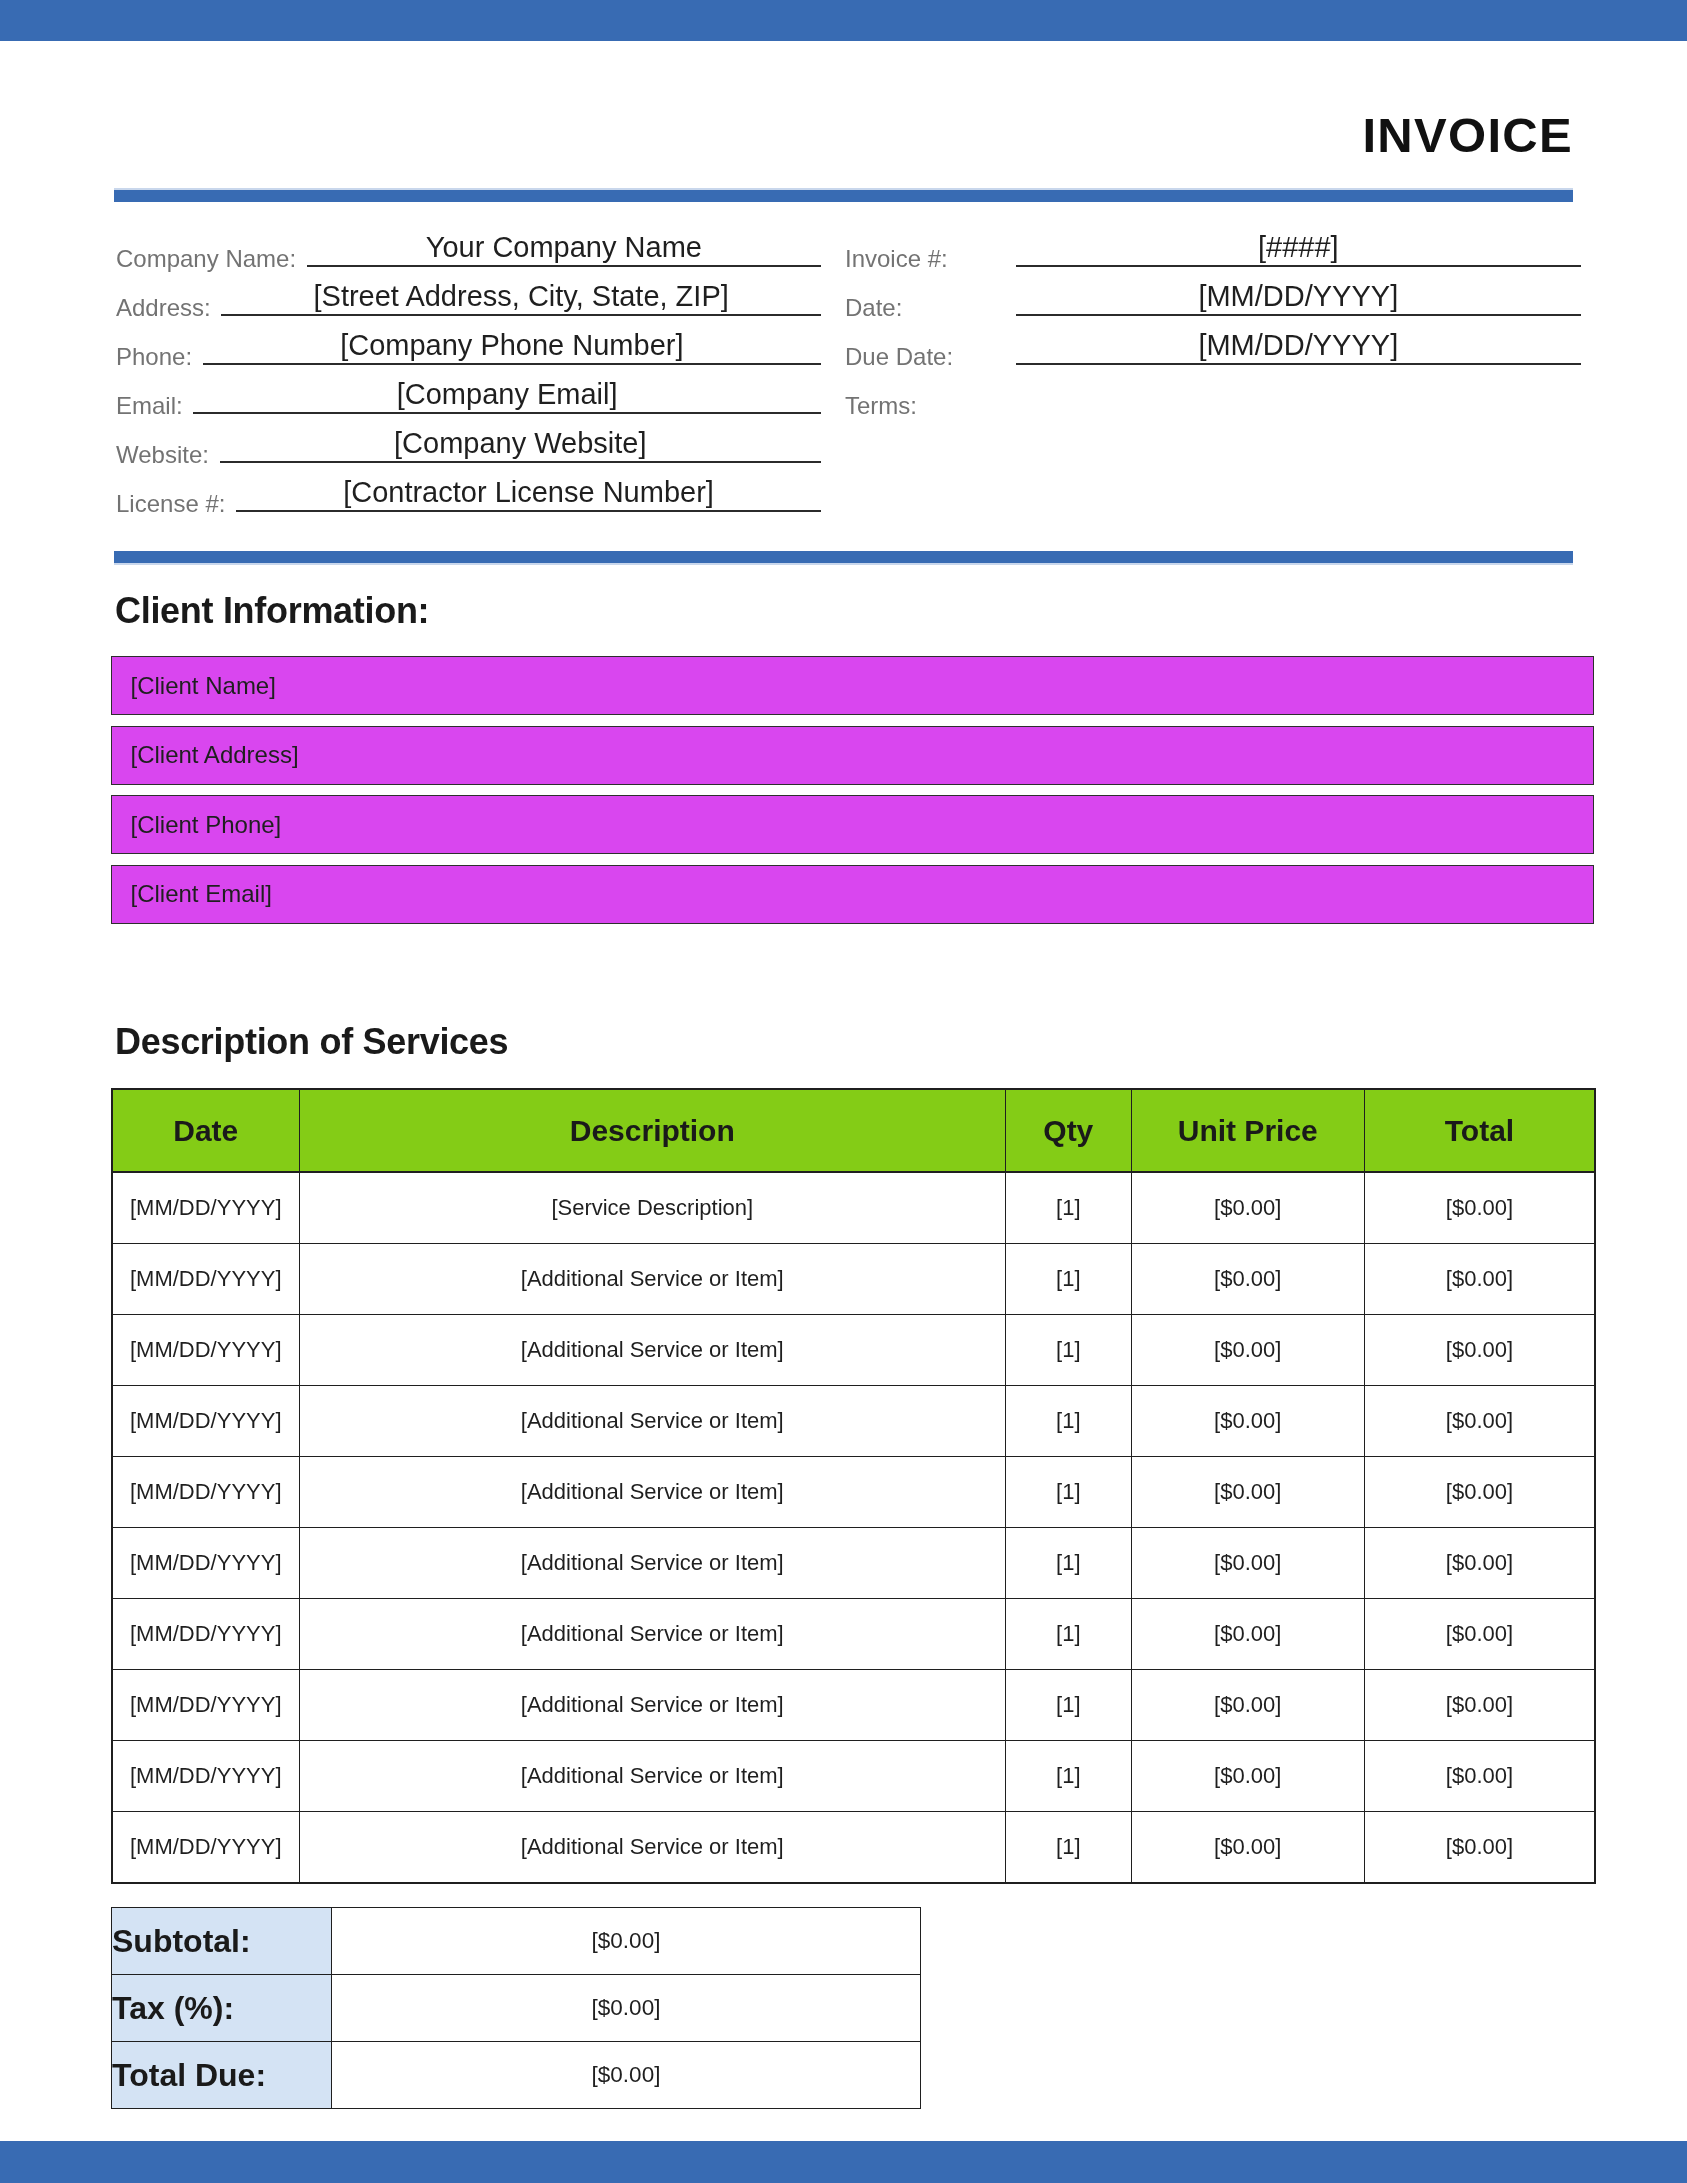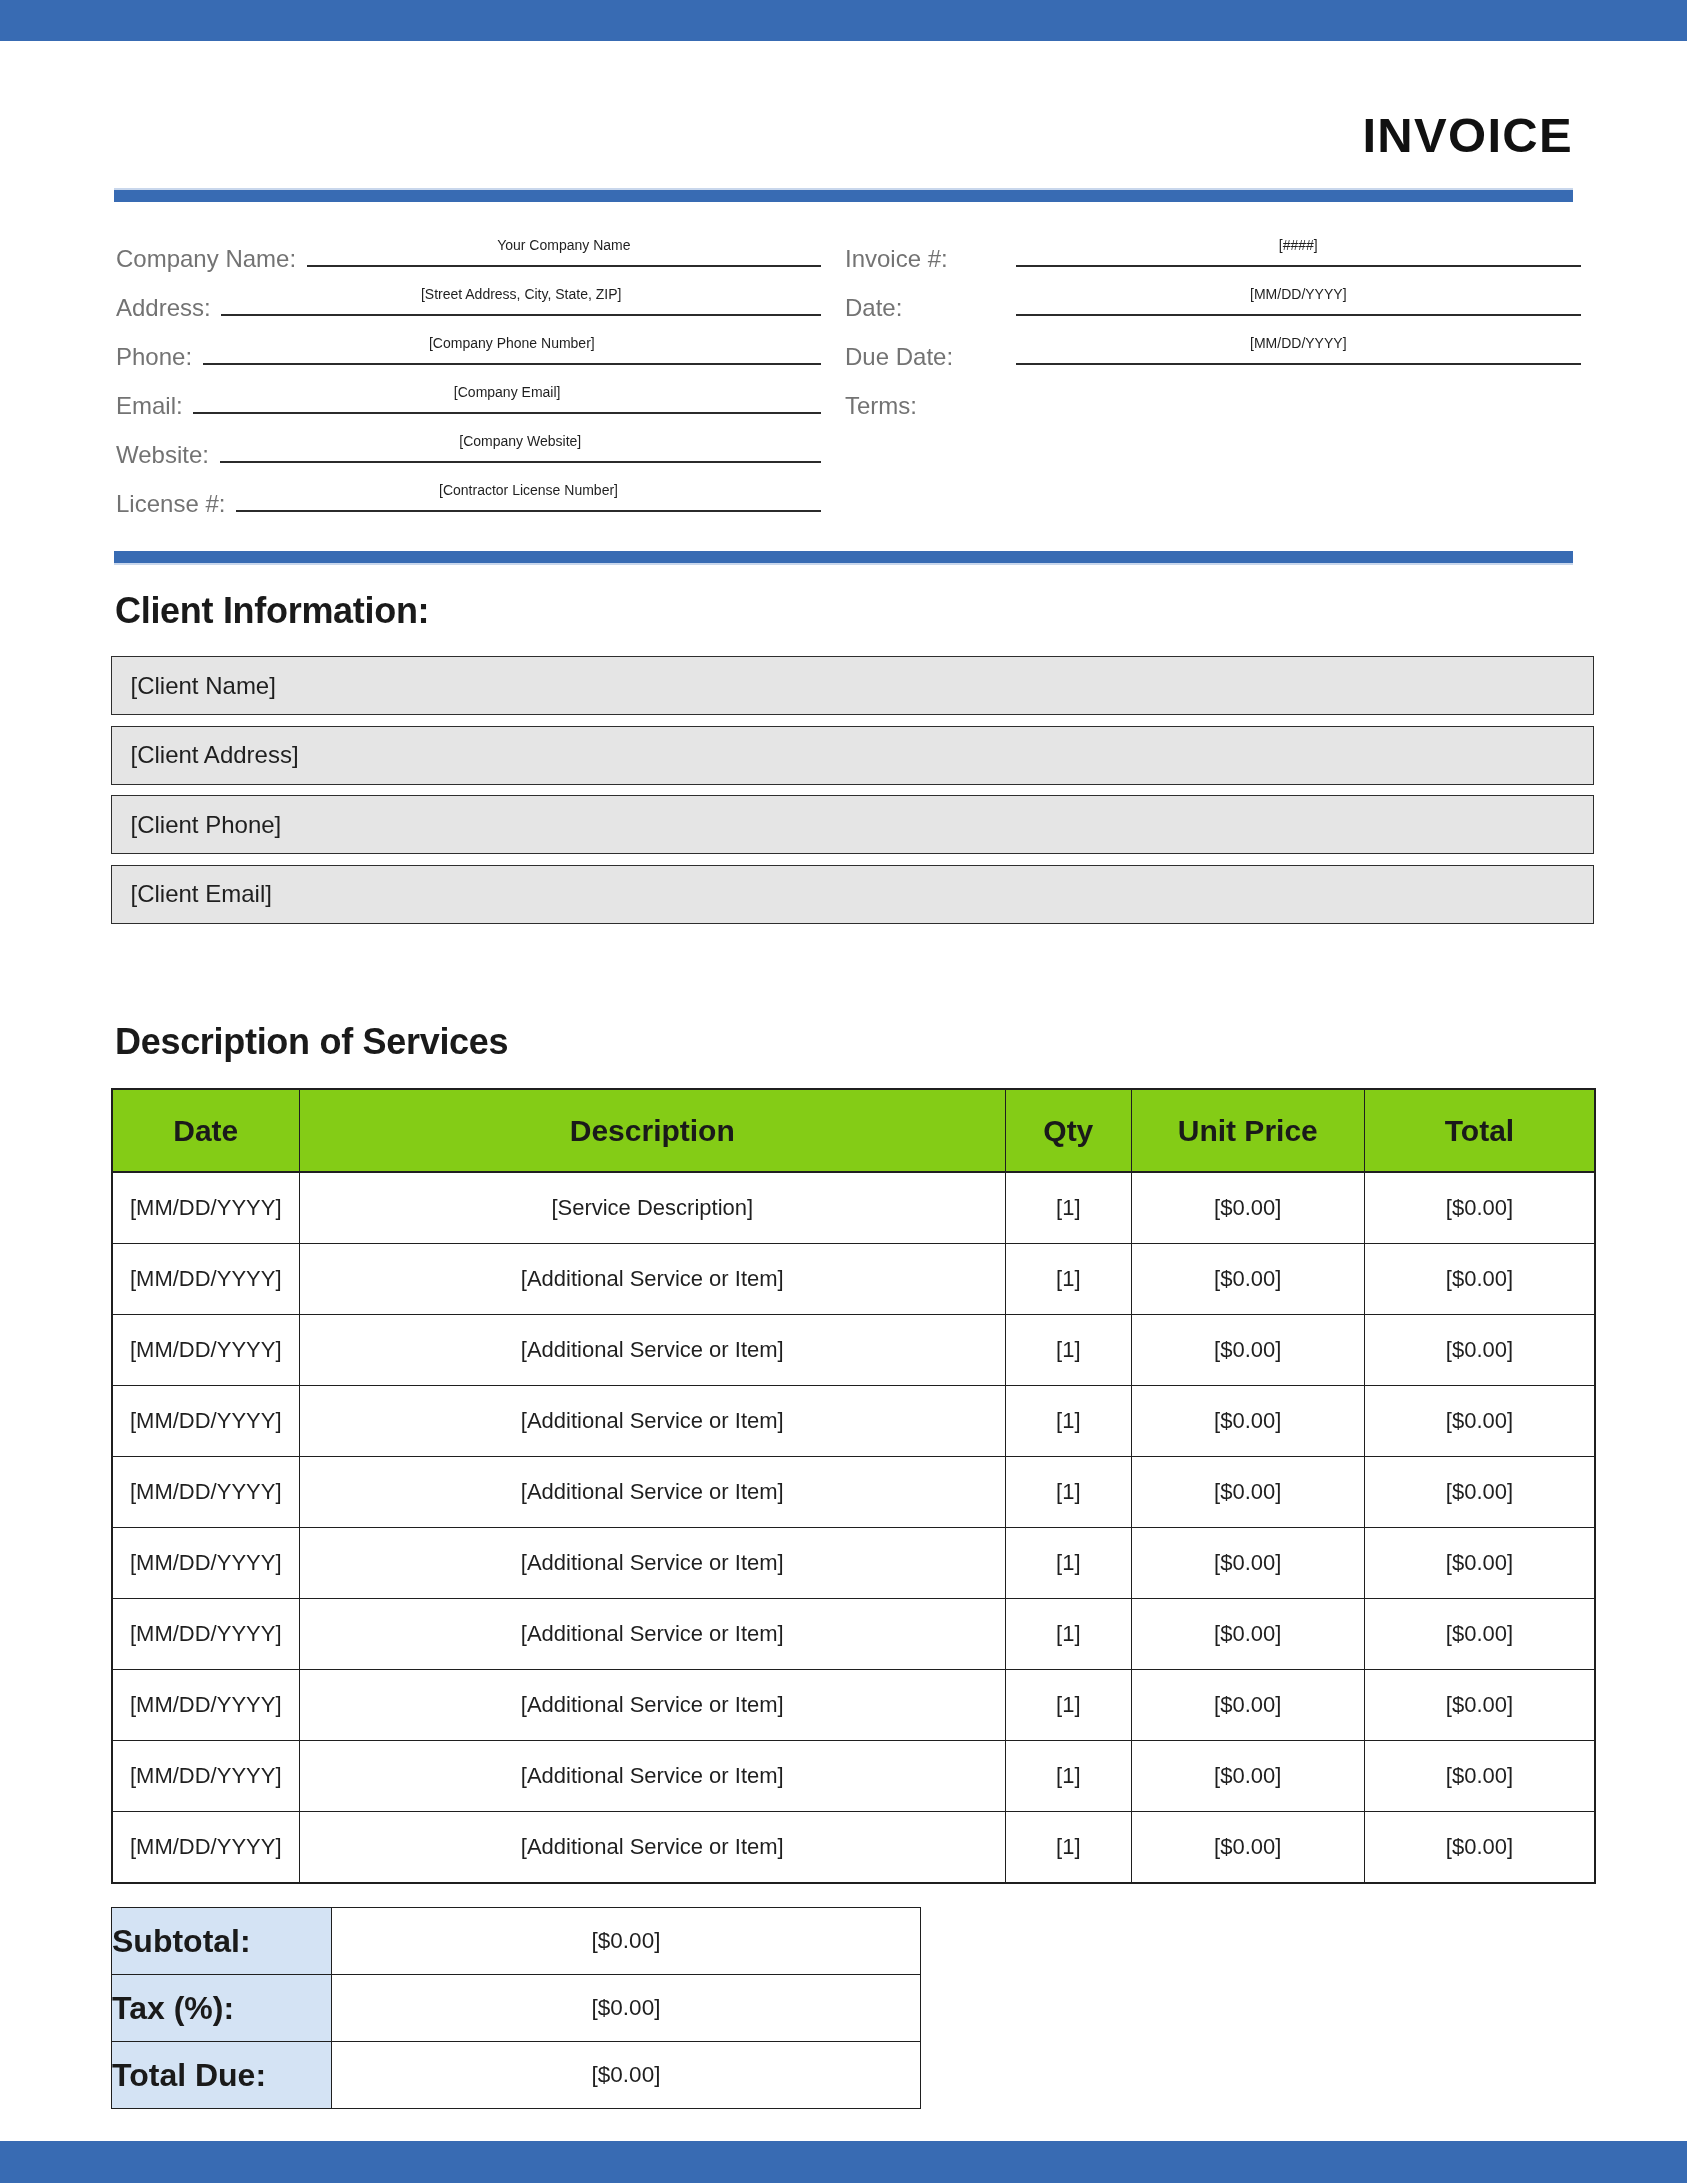--- a/index.html
+++ b/index.html
@@ -25,35 +25,35 @@
   .fields.left{left:116px;width:705px;}
   .fields.right{left:845px;width:736px;}
   .field-row{display:flex;align-items:flex-end;height:49px;}
   .field-label{
     flex:0 0 auto;font-size:24px;color:#737373;white-space:nowrap;
     padding-right:10.6px;margin-bottom:-6px;
   }
   .fields.right .field-label{width:160px;}
   .field-line{
     flex:1 1 auto;border-bottom:2.6px solid #2b2b2b;text-align:center;
-    font-size:14px;color:#1f1f1f;padding-bottom:12px;white-space:nowrap;
+    font-size:29px;color:#1f1f1f;padding-bottom:1px;white-space:nowrap;
   }
   
   .section-heading{
     position:absolute;left:115px;margin:0;line-height:1;
     font-size:36px;font-weight:700;letter-spacing:-0.3px;color:#1a1a1a;
   }
   .section-heading.client{top:593px;}
   .section-heading.services{top:1024px;}
   
   .client-boxes{position:absolute;top:656px;left:111px;width:1483px;}
   .client-box{
     box-sizing:border-box;height:59px;margin-bottom:10.6px;border:1.3px solid #2e2e2e;
     display:flex;align-items:center;padding-left:18.5px;font-size:24px;color:#1f1f1f;
-    background:#e5e5e5;
+    background:#d946ef;
   }
   
   table.services{
     position:absolute;top:1088px;left:111px;width:1485px;
     border-collapse:collapse;table-layout:fixed;border:2px solid #1f1f1f;
   }
   table.services th{
     height:81px;background:#84cc16;border:1.3px solid #1f1f1f;border-bottom:2.6px solid #1f1f1f;
     font-size:30px;font-weight:700;color:#1a1a1a;text-align:center;padding:0;
   }

